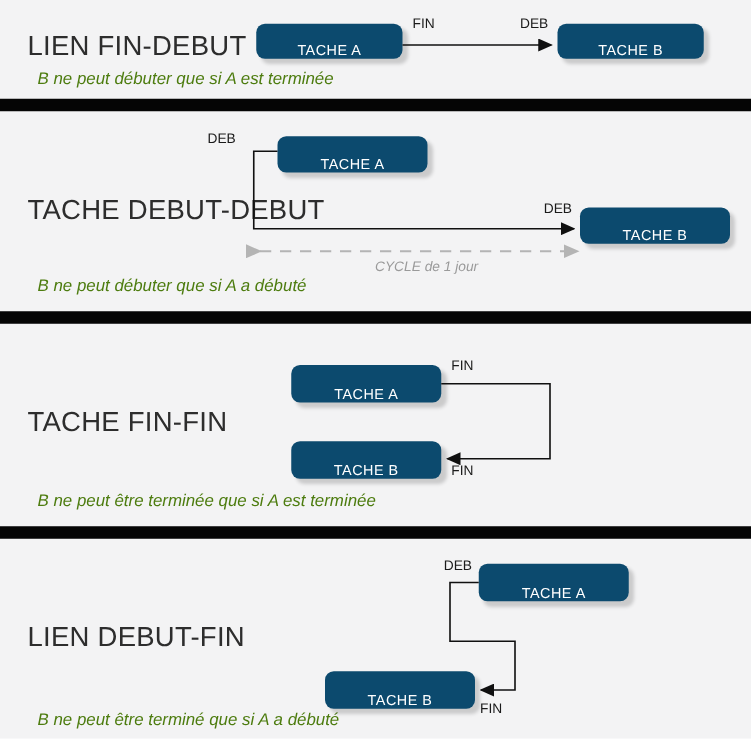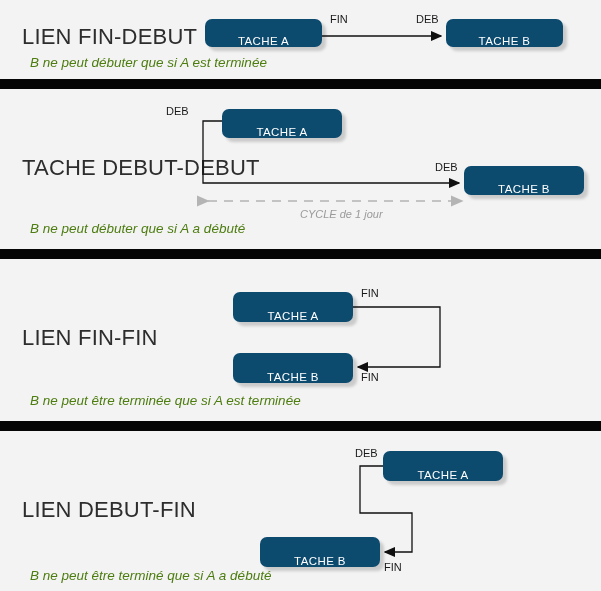--- a/index.html
+++ b/index.html
@@ -152,21 +152,21 @@
       </defs>
       <path d="M222,32 L203,32 L203,94 L459,94" stroke="#101010" stroke-width="1.3" fill="none" marker-end="url(#arrowBlack2)"></path>
       <path d="M208,112 L462,112" stroke="#b4b4b4" stroke-width="1.6" fill="none" stroke-dasharray="9,7" marker-end="url(#arrowGrayR)" marker-start="url(#arrowGrayL)"></path>
     </svg>
   </div>
 
   <div class="separator" style="top:249px;"></div>
 
   <div class="section" style="top:259px;height:162px;">
 
-    <div class="section-title" style="left:22px; top:66px;">LIEN FIN-FIN</div>
+    <div class="section-title" style="left:22px; top:66px;">TACHE FIN-FIN</div>
 
     <div class="section-caption" style="left:30px; top:134px;">B ne peut être terminée que si A est terminée</div>
 
     <div class="task-box" style="left:233px; top:33px; width:120px; height:30px;">
       <span>TACHE A</span>
     </div>
 
     <div class="task-box" style="left:233px; top:94px; width:120px; height:30px;">
       <span>TACHE B</span>
     </div>

